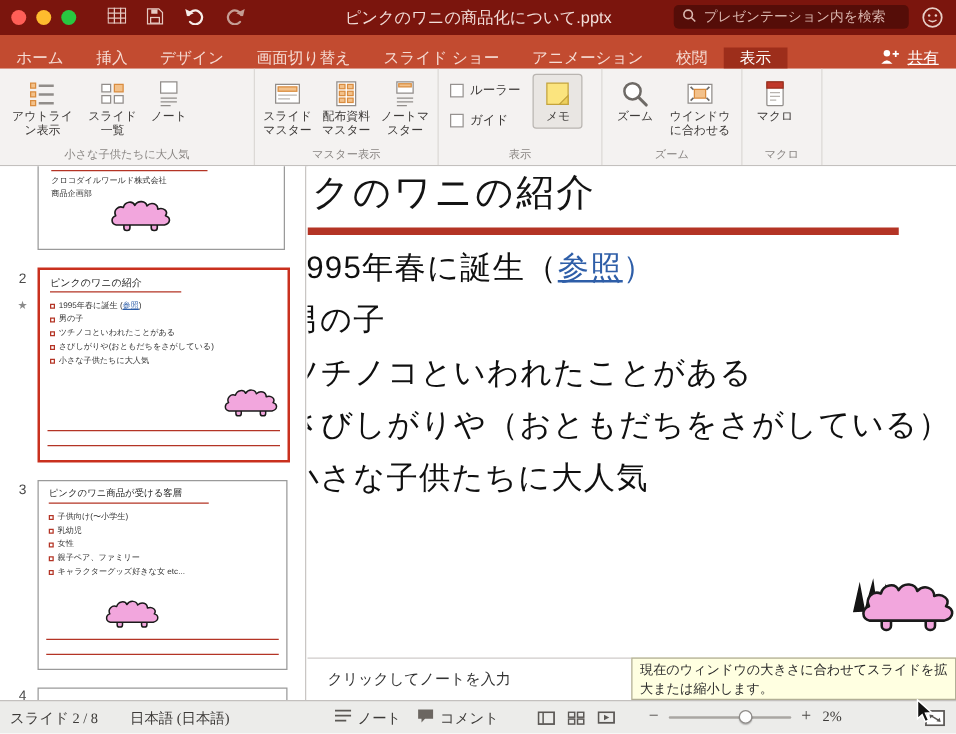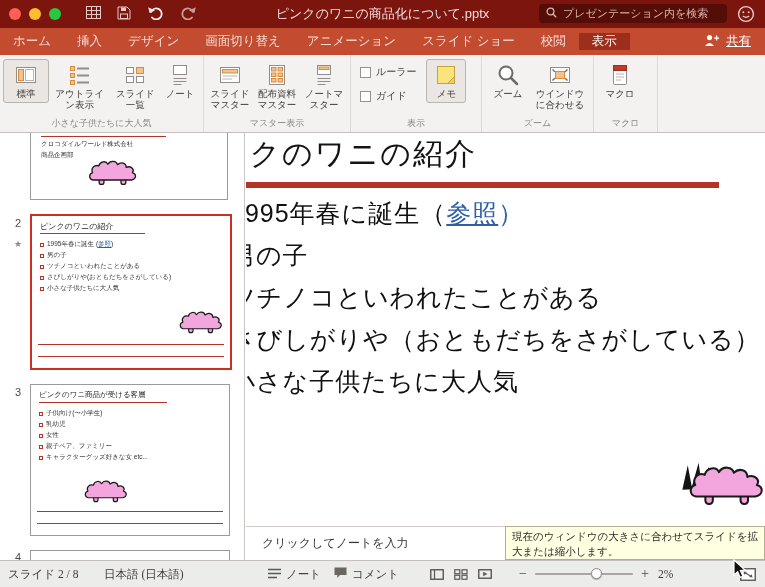--- a/index.html
+++ b/index.html
@@ -11,21 +11,21 @@
   .titlebar { position:absolute; left:0; top:0; right:0; height:28px; background:var(--titlebar-bg,#7b150d); }
   .lights { position:absolute; left:9px; top:8px; display:flex; gap:8px; }
   .light { width:12px; height:12px; border-radius:50%; }
   .light.red { background:#ff5f57; } .light.yellow { background:#febc2e; } .light.green { background:#28c840; }
   .tb-icons { position:absolute; left:86px; top:0; height:28px; display:flex; align-items:center; gap:16px; }
   .tb-title { position:absolute; left:0; right:0; top:0; height:28px; line-height:28px; text-align:center; color:#f2ded9; font-size:13px; white-space:nowrap; pointer-events:none; }
   .tb-search { position:absolute; right:38px; top:4px; width:188px; height:19px; background:rgba(40,5,2,.45); border-radius:4px; display:flex; align-items:center; gap:6px; padding:0 7px; color:#d9b6ae; font-size:11px; white-space:nowrap; overflow:hidden; }
   .tb-smiley { position:absolute; right:10px; top:5px; width:18px; height:18px; }
 
   
-  .tabbar { position:absolute; top:28px; left:0; right:0; height:27px; background:var(--tabbar-bg,#c24b30); display:flex; align-items:center; font-size:12.5px; color:#f6dcd4; }
+  .tabbar { position:absolute; top:28px; left:0; right:0; height:27px; background:var(--tabbar-bg,#c24b30); display:flex; align-items:flex-end; font-size:12.5px; color:#f6dcd4; }
   .tab { display:flex; align-items:center; padding:0 13px; white-space:nowrap; }
   .tab.active { background:var(--tab-active-bg,#9d2e1b); color:#fff; }
   .share { margin-left:auto; display:flex; align-items:center; gap:6px; padding:0 14px; color:#fff; white-space:nowrap;text-decoration:underline; }
 
   
   .ribbon { position:absolute; top:55px; left:0; right:0; height:78px; background:var(--ribbon-bg,#f4f2f1); border-bottom:1px solid #c3c0be; display:flex; }
   .rgroup { position:relative; height:100%; border-right:1px solid #dcd9d6; display:flex; align-items:flex-start; padding:4px 3px 15px; }
   .rgroup-label { position:absolute; bottom:2px; left:0; right:0; text-align:center; font-size:9px; color:#8a8683; white-space:nowrap; overflow:hidden; }
   .rbtn { display:flex; flex-direction:column; align-items:center; gap:2px; padding:3px 1px 2px; border:1px solid transparent; border-radius:3px; }
   .rbtn .lbl { font-size:9.5px; color:#3d3a38; text-align:center; line-height:1.15; }
@@ -126,47 +126,37 @@
           <path d="M5.8 11 q3.2 2.6 6.4 0" fill="none" stroke="#e7cdc6" stroke-width="1.2"></path>
         </svg>
     </div>
   </div>
 
   <div class="tabbar">
     <div class="tab">ホーム</div>
     <div class="tab">挿入</div>
     <div class="tab">デザイン</div>
     <div class="tab">画面切り替え</div>
+    <div class="tab">スライド ショー</div>
     <div class="tab">アニメーション</div>
-    <div class="tab">スライド ショー</div>
     <div class="tab">校閲</div>
     <div class="tab active">表示</div>
     <div class="share">
       <span><svg width="16" height="14" viewBox="0 0 16 14">
             <circle cx="5.5" cy="4.6" r="2.6" fill="#fff"></circle>
             <path d="M1 13 q4.5 -5.8 9 0 z" fill="#fff"></path>
             <path d="M12.6 2.6 v5 M10.1 5.1 h5" stroke="#fff" stroke-width="1.4"></path>
           </svg></span>
       <span>共有</span>
     </div>
   </div>
 
   <div class="ribbon">
 
     <div class="rgroup" style="width:204px;">
-      <div class="rbtn selected" style="width:46px;">
-        <span class="icon24">
-            <svg width="24" height="24" viewBox="0 0 24 24">
-              <rect x="2.5" y="4.5" width="19" height="15" fill="#fff" stroke="#918d8a"></rect>
-              <rect x="4.5" y="6.5" width="5" height="11" fill="#f3c18a" stroke="#d98c3f"></rect>
-              <rect x="11.5" y="6.5" width="8" height="11" fill="#fff" stroke="#b8b4b0"></rect>
-            </svg>
-          </span>
-        <span class="lbl">標準</span>
-      </div>
       <div class="rbtn" style="width:62px;">
         <span class="icon24">
             <svg width="24" height="24" viewBox="0 0 24 24">
               <g stroke="#918d8a">
                 <rect x="2.5" y="3.5" width="4" height="4" fill="#f3c18a" stroke="#d98c3f"></rect>
                 <line x1="9" y1="5.5" x2="21" y2="5.5" stroke-width="2"></line>
                 <rect x="2.5" y="10.5" width="4" height="4" fill="#f3c18a" stroke="#d98c3f"></rect>
                 <line x1="9" y1="12.5" x2="21" y2="12.5" stroke-width="2"></line>
                 <rect x="2.5" y="17.5" width="4" height="4" fill="#f3c18a" stroke="#d98c3f"></rect>
                 <line x1="9" y1="19.5" x2="21" y2="19.5" stroke-width="2"></line>

